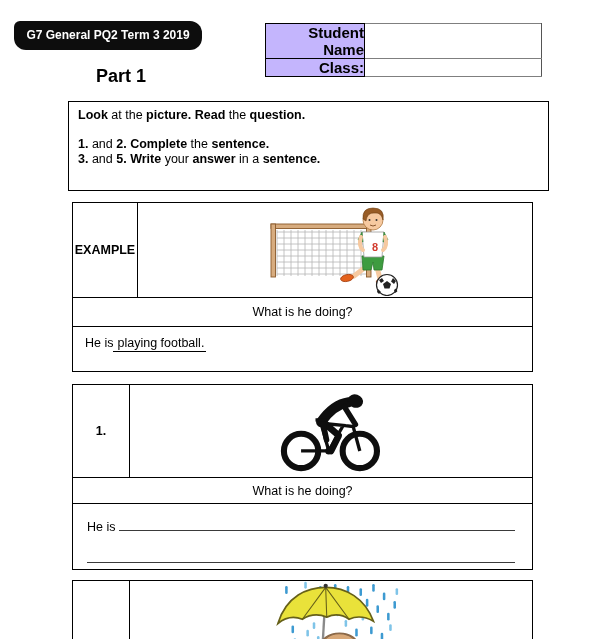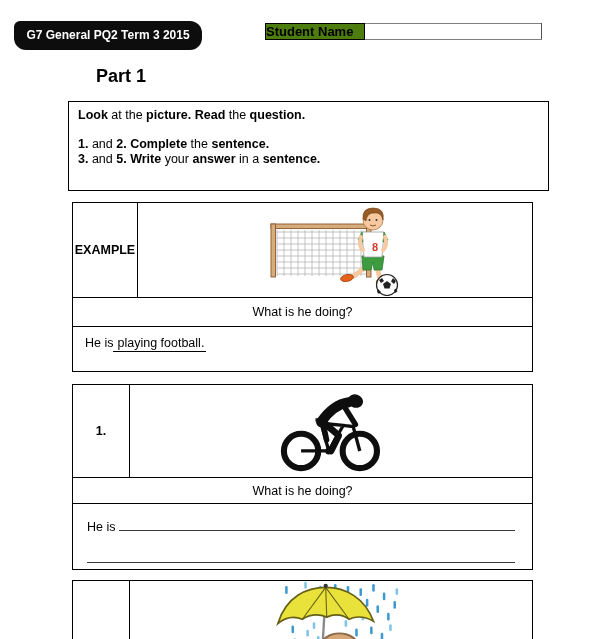--- a/index.html
+++ b/index.html
@@ -10,22 +10,22 @@
   
   .badge{
     position:absolute;left:14px;top:21px;width:188px;height:29px;
     background:#0d0d0d;color:#fff;font-weight:bold;font-size:12px;
     line-height:29px;text-align:center;border-radius:6px 12px 12px 12px;
   }
   
   .student-table{position:absolute;left:265px;top:23px;border-collapse:collapse;}
   .student-table td{padding:0;height:12px;}
   .student-table .lbl{
-    width:98px;background:#4d7c0f;border:1px solid #000;
-    font-weight:bold;font-size:13px;text-align:left;
+    width:98px;background:#c4b5fd;border:1px solid #000;
+    font-weight:bold;font-size:15px;text-align:right;
   }
   .student-table .val{
     width:176px;background:#fff;border:1px solid #7f7f7f;border-right-color:#555;
   }
   .part-title{position:absolute;left:72px;top:66px;font-size:18px;font-weight:bold;margin-left:24px;}
   
   .instructions{
     position:absolute;left:68px;top:101px;width:481px;height:90px;box-sizing:border-box;
     border:1px solid #000;padding:6px 9px;font-size:12.5px;line-height:15px;
   }
@@ -60,26 +60,30 @@
   .q2-table{top:580px;height:132px;}
   .q2-table .r1{height:130px;}
   .q2-table .numcell{width:57px;}
   .q2-table .piccell{align-items:flex-start;}
 </style>
 </head>
 <body>
 
 <div class="page">
 
-  <div class="badge">G7 General PQ2 Term 3 2015</div>
+  <div class="badge">G7 General PQ2 Term 3 2019</div>
 
   <table class="student-table">
     <tbody>
         <tr>
       <td class="lbl">Student Name</td>
+      <td class="val"></td>
+    </tr>
+    <tr>
+      <td class="lbl">Class:</td>
       <td class="val"></td>
     </tr>
   </tbody>
     </table>
 
   <div class="part-title">Part 1</div>
 
   <div class="instructions">
     <p><b>Look</b><span> at the </span><b>picture. Read</b><span> the </span><b>question.</b></p>
     <p class="gap"><b>1.</b><span> and </span><b>2. Complete</b><span> the </span><b>sentence.</b></p>

